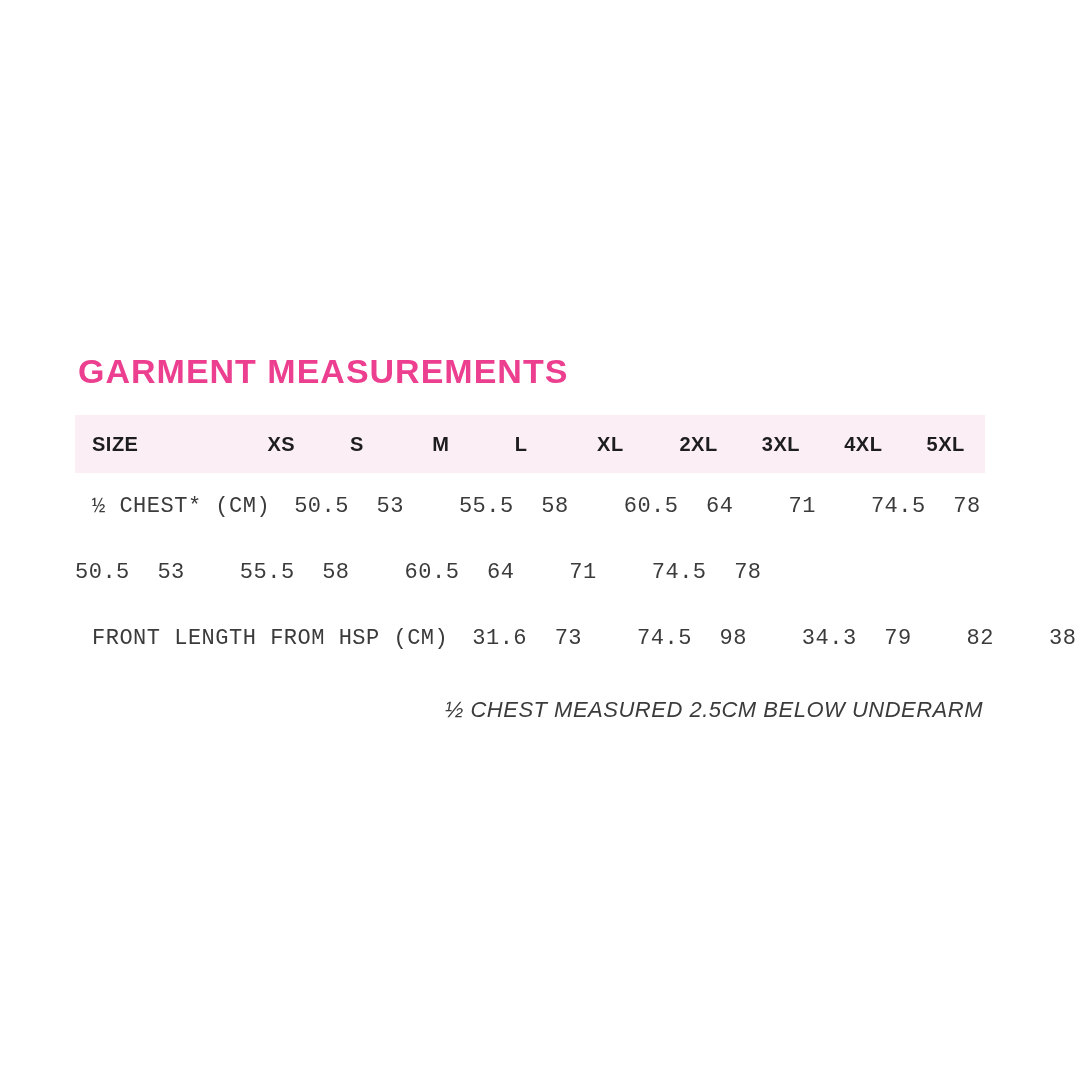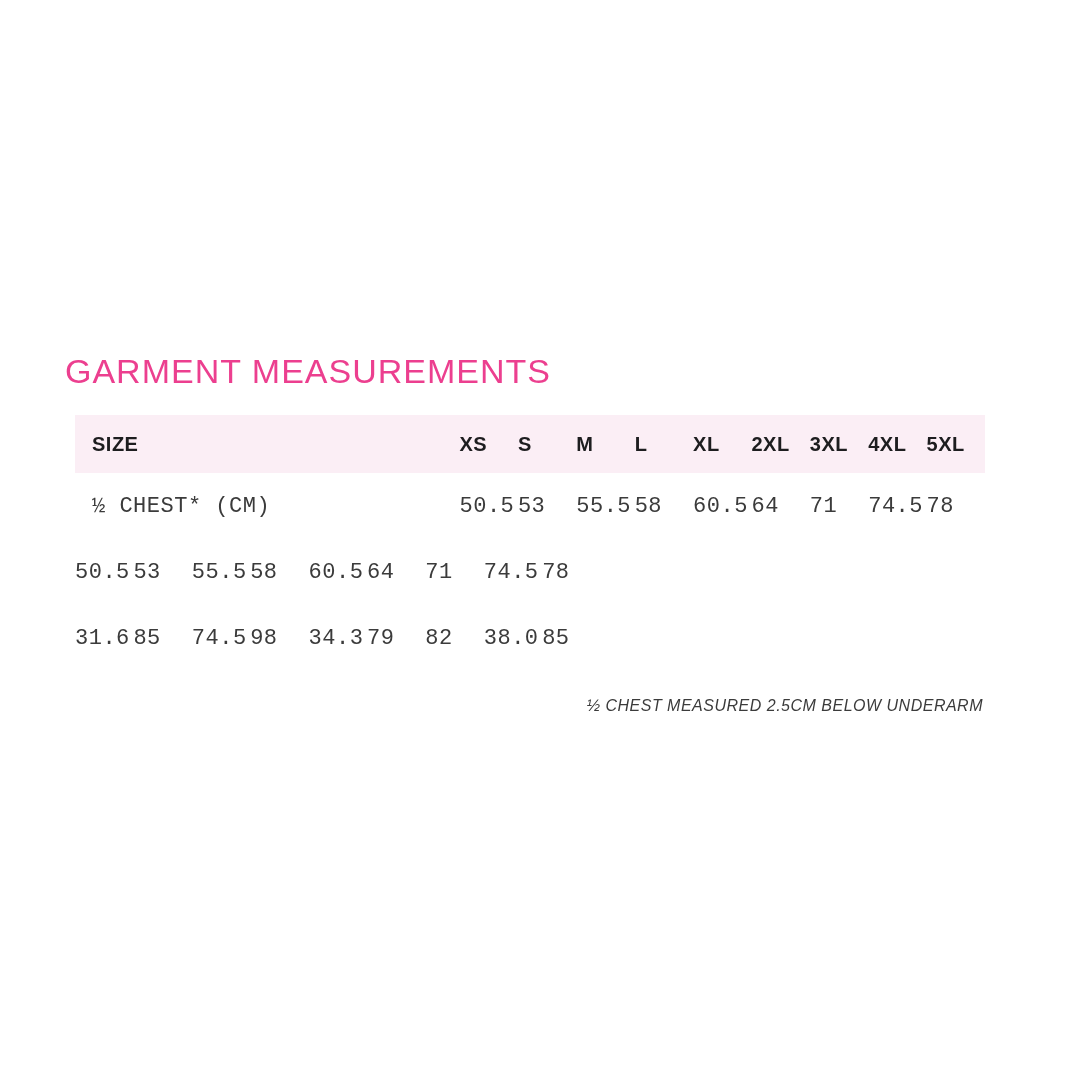--- a/index.html
+++ b/index.html
@@ -6,38 +6,39 @@
   .canvas {
     position: relative;
     width: 1080px;
     height: 1080px;
     background: #ffffff;
     overflow: hidden;
     font-family: "Liberation Sans", sans-serif;
   }
   .title {
     position: absolute;
-    left: 65px;
+    left: 78px;
     top: 351px;
     font-size: 34px;
     line-height: 40px;
     letter-spacing: 1px;
     color: #EC3F8F;
-    font-weight: 400;
+    font-weight: 700;
   }
   .size-table {
     position: absolute;
     left: 75px;
     top: 415px;
     width: 910px;
   }
   .t-row {
     display: flex;
     align-items: center;
     width: 100%;
+    gap: 24px;
   }
   .t-row.header {
     height: 58px;
     background: #FBEEF5;
     font-weight: bold;
     font-size: 20px;
     color: #1D1D1F;
     letter-spacing: 0.5px;
   }
   .t-row.data {
@@ -54,21 +55,21 @@
   }
   .cell-val {
     flex: 0 0 58.4px;
     white-space: nowrap;
   }
   .footnote {
     margin-top: 26px;
     padding-right: 2px;
     text-align: right;
     font-style: italic;
-    font-size: 16px;
+    font-size: 22px;
     letter-spacing: 0.5px;
     color: #3B3B3B;
     white-space: nowrap;
   }
 </style>
 </head>
 <body>
 
 <div class="canvas">
 
@@ -108,22 +109,23 @@
       <div class="cell-val">55.5</div>
       <div class="cell-val">58</div>
       <div class="cell-val">60.5</div>
       <div class="cell-val">64</div>
       <div class="cell-val">71</div>
       <div class="cell-val">74.5</div>
       <div class="cell-val">78</div>
     </div>
 
     <div class="t-row data">
+      <div class="cell-label">FRONT LENGTH FROM HSP (CM)</div>
       <div class="cell-val">31.6</div>
-      <div class="cell-val">85</div>
+      <div class="cell-val">73</div>
       <div class="cell-val">74.5</div>
       <div class="cell-val">98</div>
       <div class="cell-val">34.3</div>
       <div class="cell-val">79</div>
       <div class="cell-val">82</div>
       <div class="cell-val">38.0</div>
       <div class="cell-val">85</div>
     </div>
 
     <div class="footnote">½ CHEST MEASURED 2.5CM BELOW UNDERARM</div>

